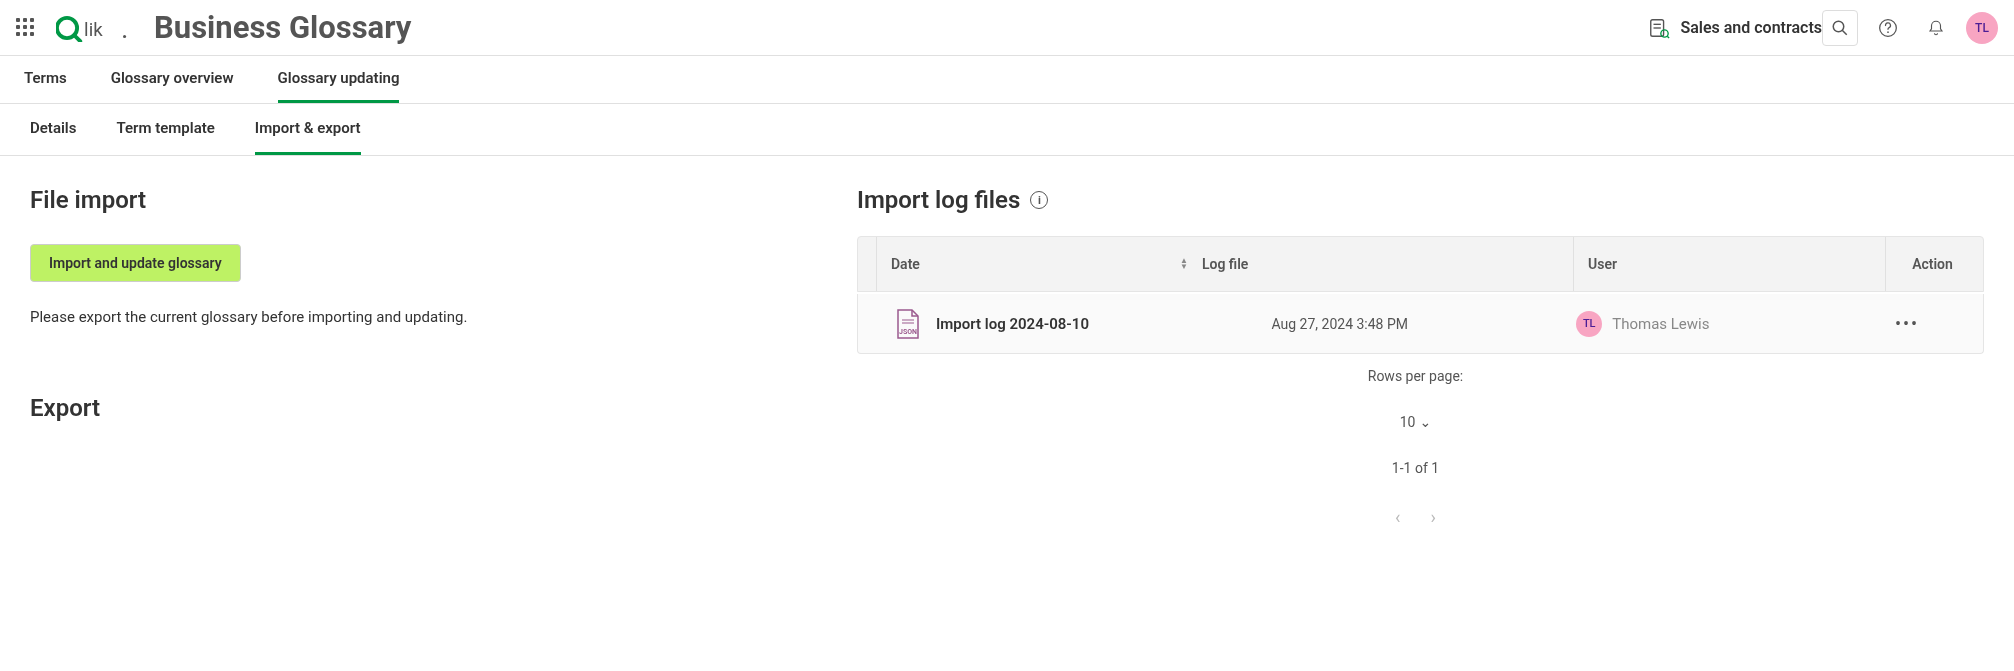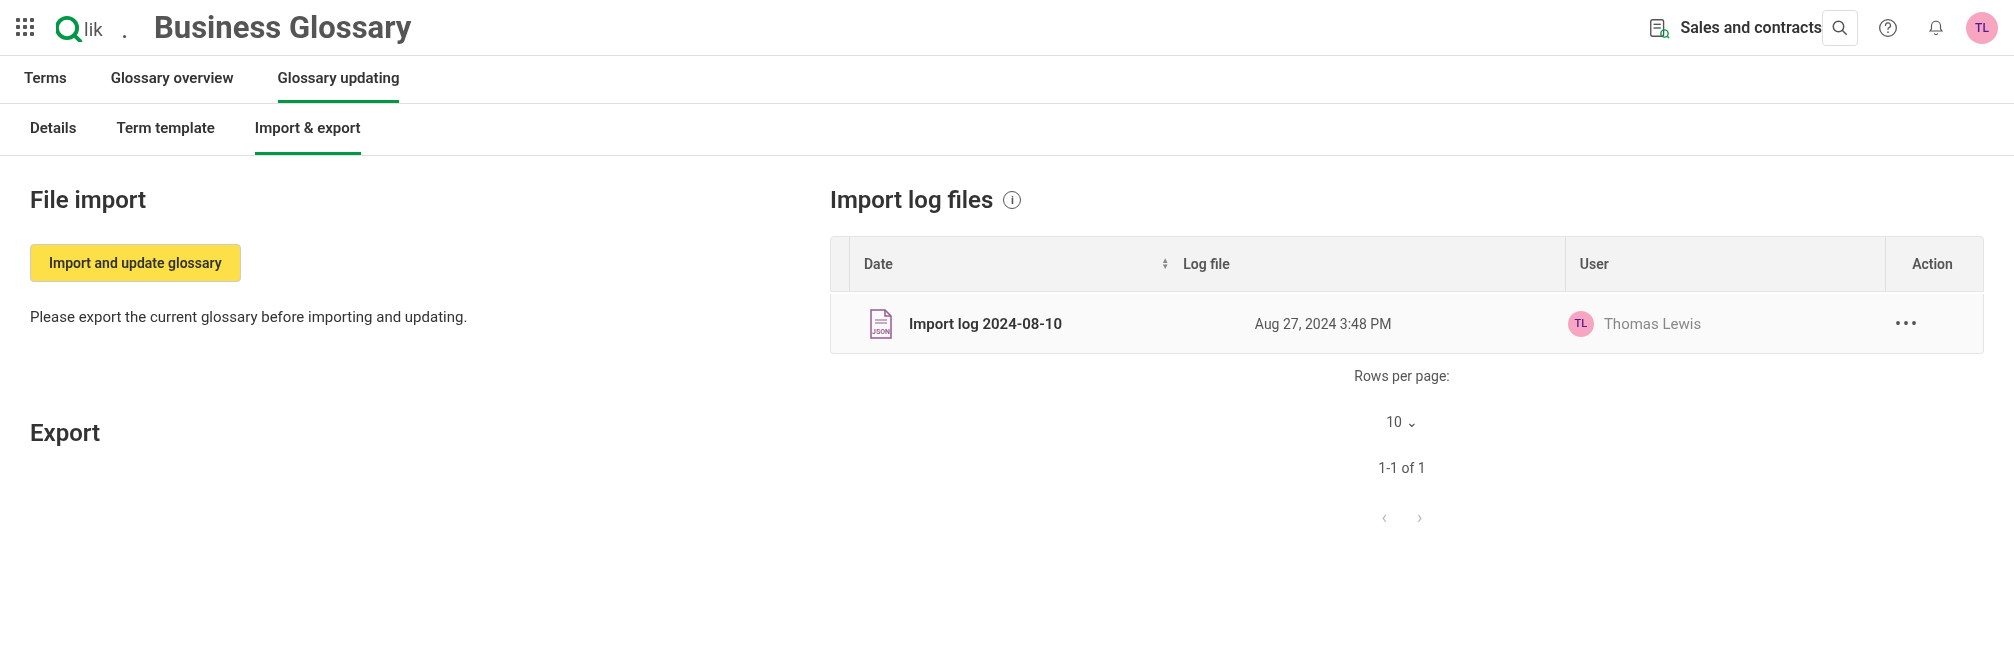--- a/index.html
+++ b/index.html
@@ -23,26 +23,26 @@
     .tabs-row { display: flex; align-items: flex-end; height: 48px; padding: 0 24px; border-bottom: 1px solid #e0e0e0; gap: 44px; }
     .tab { font-size: 15px; font-weight: 600; color: #333; cursor: pointer; height: 100%; display: flex; align-items: center; border-bottom: 3px solid transparent; }
     .tab.active { border-bottom-color: #009845; }
     
     .sub-tabs-row { display: flex; align-items: center; height: 52px; padding: 0 30px; border-bottom: 1px solid #e0e0e0; gap: 40px; }
     .sub-tab { font-size: 15px; font-weight: 600; color: #333; cursor: pointer; height: 100%; display: flex; align-items: center; border-bottom: 3px solid transparent; }
     .sub-tab.active { border-bottom-color: #009845; }
     
     .content { display: flex; padding: 30px 30px; gap: 40px; }
     .left-col { flex: 1; max-width: 760px; }
-    .right-col { flex: 1; }
+    .right-col { flex: 1; margin-left: 27px; }
     
     .section-title { font-size: 24px; font-weight: 600; color: #333; margin-bottom: 30px; }
-    .btn { display: inline-flex; align-items: center; padding: 10px 18px; border: 1px solid #ccc; border-radius: 4px; background: #fde047; font-size: 14px; font-weight: 600; color: #333; cursor: pointer; }
+    .btn { display: inline-flex; align-items: center; padding: 10px 18px; border: 1px solid #ccc; border-radius: 4px; background: #bef264; font-size: 14px; font-weight: 600; color: #333; cursor: pointer; }
     .helper-text { font-size: 15px; color: #333; margin-top: 26px; }
-    .export-section { margin-top: 93px; }
+    .export-section { margin-top: 68px; }
     
     .log-header-row { display: flex; align-items: center; gap: 10px; margin-bottom: 22px; }
     .log-header-row .section-title { margin-bottom: 0; }
     .info-icon { width: 18px; height: 18px; border: 1.5px solid #555; border-radius: 50%; display: flex; align-items: center; justify-content: center; font-size: 11px; font-weight: 700; color: #555; cursor: pointer; }
     
     .table-header { display: flex; background: #f3f3f3; border: 1px solid #e5e5e5; border-radius: 4px 4px 0 0; height: 56px; align-items: center; padding: 0 18px; }
     .th { font-size: 14px; font-weight: 600; color: #555; display: flex; align-items: center; gap: 6px; }
     .th-logfile { flex: 1.5; }
     .th-date { flex: 1.2; border-left: 1px solid #e0e0e0; padding-left: 14px; height: 100%; justify-content: space-between; padding-right: 14px; }
     .th-user { flex: 1.2; border-left: 1px solid #e0e0e0; padding-left: 14px; height: 100%; }

